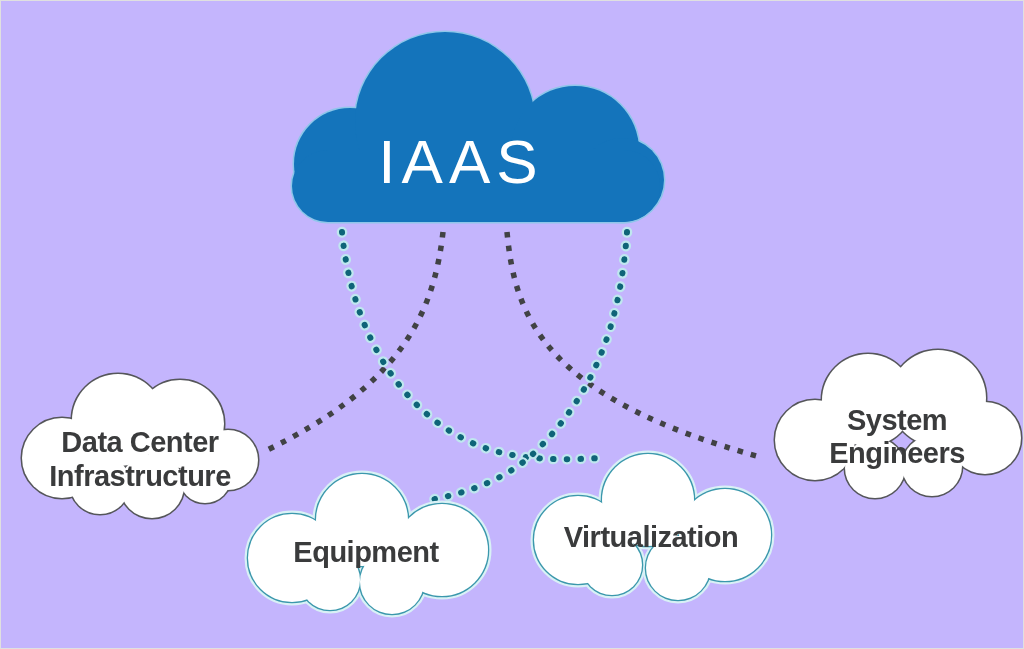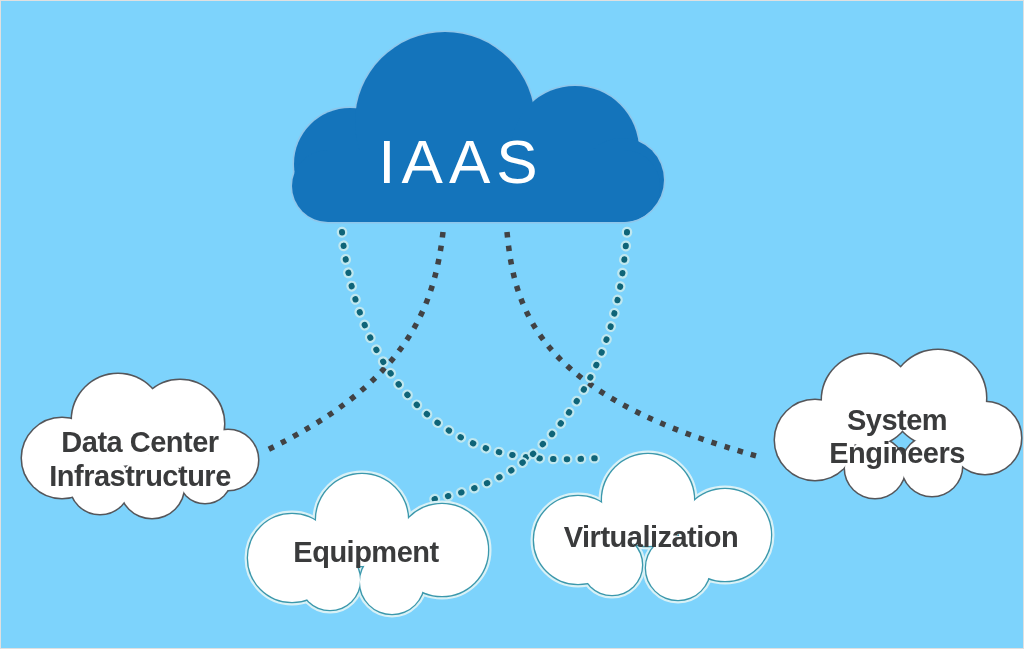--- a/index.html
+++ b/index.html
@@ -5,21 +5,21 @@
   html, body {
     margin: 0;
     padding: 0;
     background: #ffffff;
     font-family: "Liberation Sans", sans-serif;
   }
   .stage {
     position: relative;
     width: 1024px;
     height: 649px;
-    background: #7dd3fc;
+    background: #c4b5fd;
     box-shadow: inset 0 0 0 1px #e0e0e0;
     overflow: hidden;
   }
   svg { display: block; }
 
   
   .dots-gray {
     fill: none;
     stroke: #414244;
     stroke-width: 5.5;

